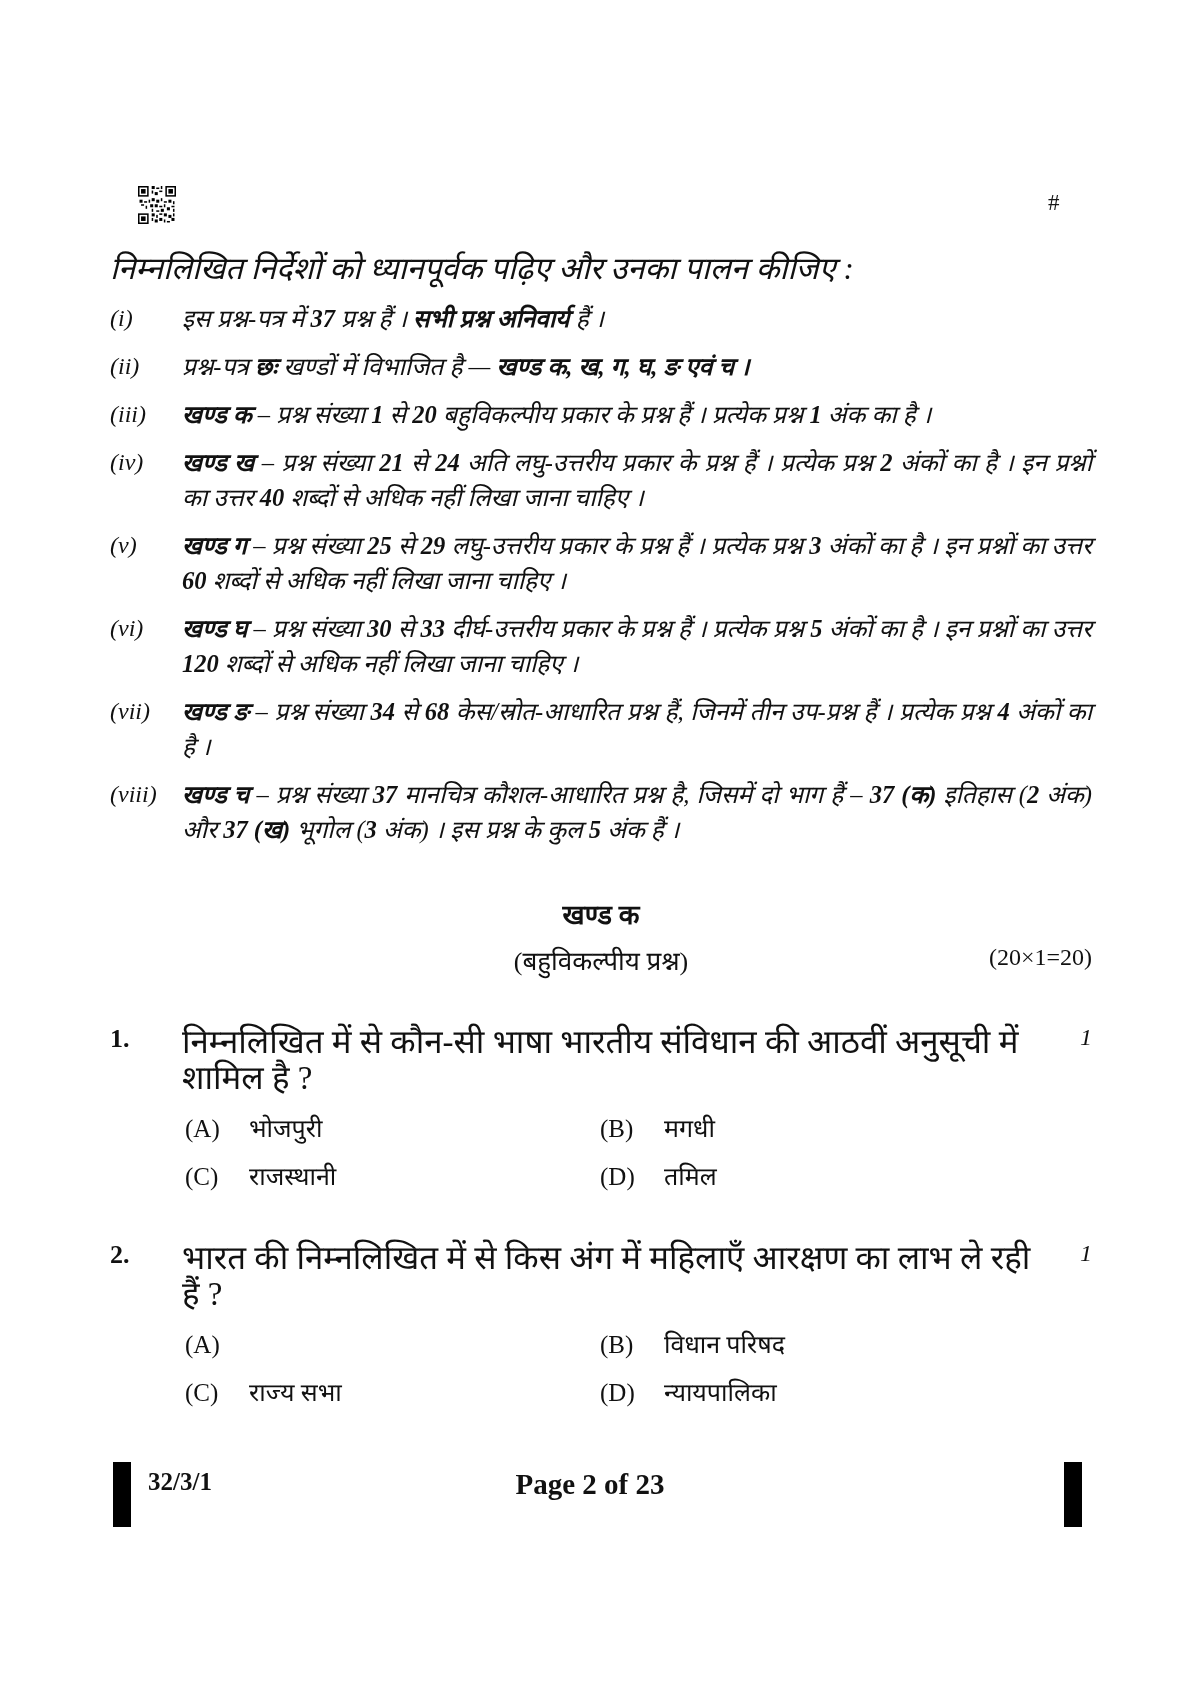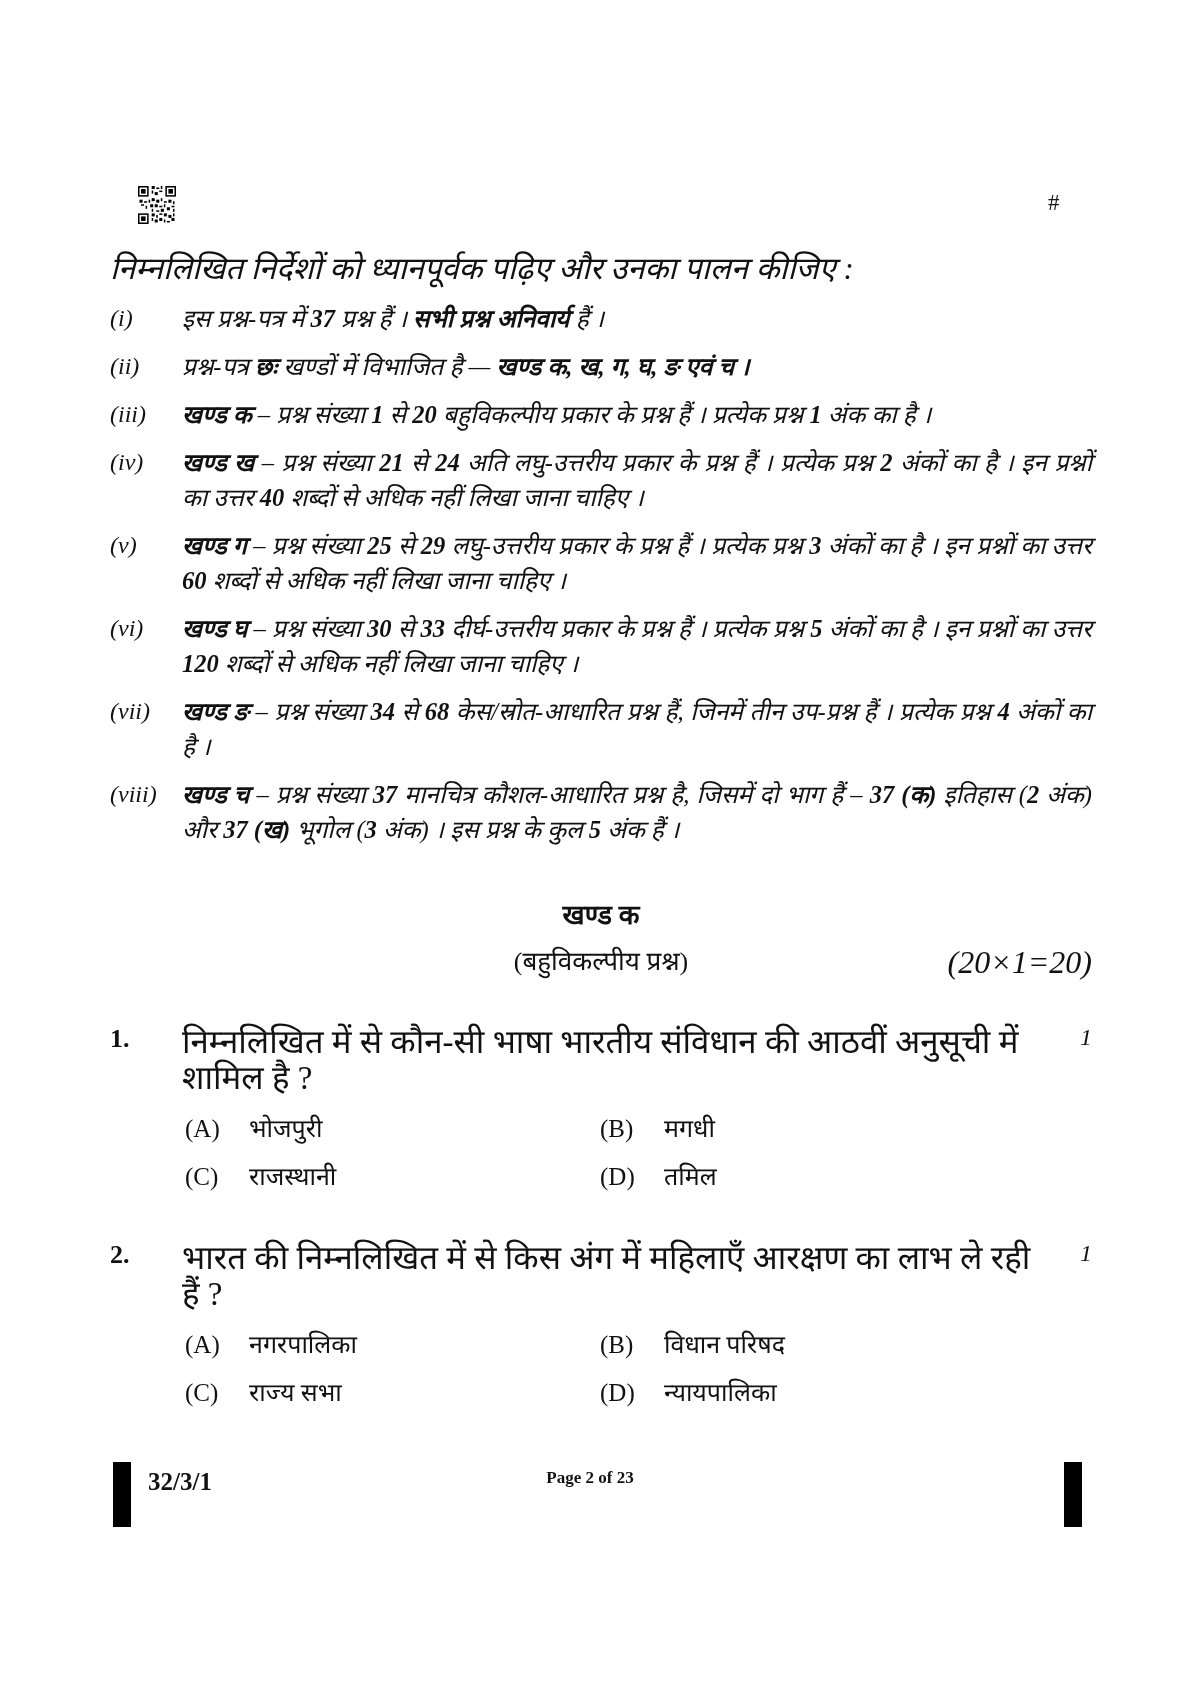--- a/index.html
+++ b/index.html
@@ -23,37 +23,37 @@
 
   .inst-row { display: flex; margin-top: 13px; align-items: flex-start; }
   .inst-label { flex: 0 0 72px; font-style: italic; font-size: 24px; line-height: 35px; }
   .inst-text { flex: 1; font-size: 24.5px; line-height: 35px; font-style: italic; text-align: justify; }
   .inst-text .b { font-weight: 700; }
 
   .section-head { margin-top: 48px; text-align: center; }
   .section-title { font-size: 27px; font-weight: 700; }
   .subtitle-row { position: relative; margin-top: 10px; }
   .section-subtitle { font-size: 26px; font-weight: 400; }
-  .marks-scheme { position: absolute; right: 0; top: 2px; font-size: 32px; font-style: italic; font-weight: 400; margin-left: 41px; }
+  .marks-scheme { position: absolute; right: 0; top: 2px; font-size: 24px; font-weight: 400; margin-left: 41px; }
 
   .q-block { margin-top: 46px; }
   .q-row { display: flex; align-items: flex-start; }
   .q-num { flex: 0 0 72px; font-size: 26px; font-weight: 700; }
   .q-text { flex: 1; font-size: 33px; line-height: 36px; padding-right: 26px; }
   .q-marks { flex: 0 0 34px; text-align: right; font-size: 24px; font-style: italic; }
   .opts { margin-left: 75px; margin-top: 16px; display: grid; grid-template-columns: 415px 1fr; row-gap: 14px; }
   .opt { display: flex; font-size: 25px; line-height: 34px; }
   .opt-label { flex: 0 0 64px; }
   .opt-text { flex: 1; }
 
   .footer-bar { position: absolute; top: 1462px; width: 18px; height: 65px; background: #000; }
   .footer-bar.left { left: 113px; }
   .footer-bar.right { left: 1064px; }
   .footer-code { position: absolute; left: 148px; top: 1468px; font-size: 25px; font-weight: 700; }
-  .footer-page { position: absolute; left: 0; width: 1180px; top: 1468px; text-align: center; font-size: 17px; font-weight: 700; }
+  .footer-page { position: absolute; left: 0; width: 1180px; top: 1468px; text-align: center; font-size: 29px; font-weight: 700; }
 </style>
 </head>
 <body>
 
 <div class="page">
 
   <span class="corner-hash">#</span>
 
   <div class="content">
 
@@ -190,21 +190,20 @@
         </div>
         <div class="q-block">
           <div class="q-row">
             <span class="q-num">2.</span>
             <p class="q-text">भारत की निम्नलिखित में से किस अंग में महिलाएँ आरक्षण का लाभ ले रही हैं ?</p>
             <span class="q-marks">1</span>
           </div>
           <div class="opts">
             <div class="opt">
               <span class="opt-label">(A)</span>
-              <span class="opt-text">नगरपालिका</span>
             </div>
             <div class="opt">
               <span class="opt-label">(B)</span>
               <span class="opt-text">विधान परिषद</span>
             </div>
             <div class="opt">
               <span class="opt-label">(C)</span>
               <span class="opt-text">राज्य सभा</span>
             </div>
             <div class="opt">

